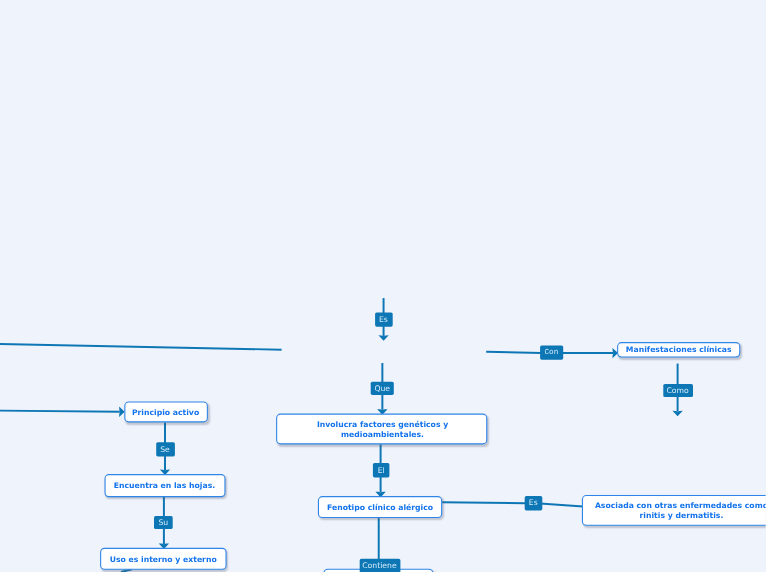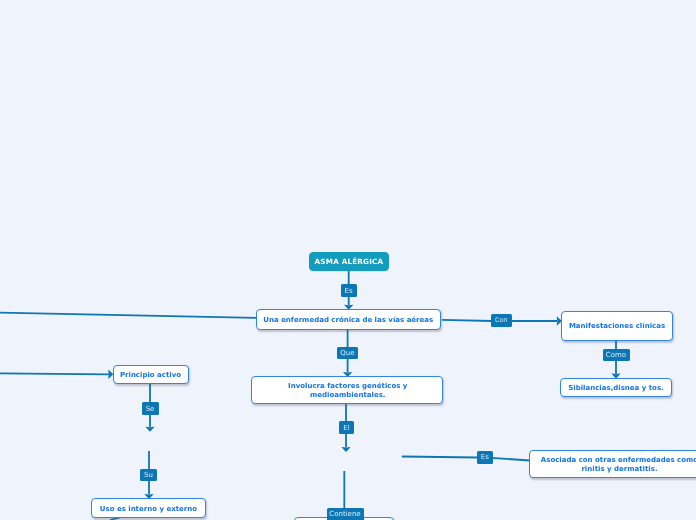--- a/index.html
+++ b/index.html
@@ -50,42 +50,39 @@
       <line x1="0" y1="312.7" x2="256" y2="317.9" stroke="#0d76b4" stroke-width="1.8"></line>
       <line x1="0" y1="373.3" x2="108.89999999999999" y2="374.3" stroke="#0d76b4" stroke-width="1.8"></line>
       <path d="M113.3 374.3L108.3 369.6L108.45 372.42L109 374.3L108.45 376.18L108.3 379Z" fill="#0d76b4"></path>
       <line x1="150" y1="384" x2="150" y2="427.40000000000003" stroke="#0d76b4" stroke-width="1.8"></line>
       <path d="M150 431.8L145.3 426.8L148.12 426.95L150 427.5L151.88 426.95L154.7 426.8Z" fill="#0d76b4"></path>
       <line x1="149" y1="451" x2="149" y2="494.6" stroke="#0d76b4" stroke-width="1.8"></line>
       <path d="M149 499L144.3 494L147.12 494.15L149 494.7L150.88 494.15L153.7 494Z" fill="#0d76b4"></path>
       <line x1="120" y1="517.5" x2="110" y2="520" stroke="#0d76b4" stroke-width="1.8"></line>
     </svg>
 
-  <div class="node root center" style="left: 309px; top: 252px; width: 80px; height: 19px;">
-    <span class="txt">ASMA ALÉRGICA</span>
-  </div>
-  <div class="node center" style="left: 255.5px; top: 309px; width: 185.5px; height: 21px;">
-    <span class="txt">Una enfermedad crónica de las vías aéreas</span>
-  </div>
   <div class="node left" style="left: 251px; top: 376.3px; width: 191.5px; height: 27.8px;">
     <span class="txt">Involucra factores genéticos y
 medioambientales.</span>
   </div>
-  <div class="node center" style="left: 561px; top: 311px; width: 112px; height: 30px;">
+  <div class="node center" style="left: 289px; top: 451px; width: 113px; height: 20.2px;">
+    <span class="txt">Fenotipo clínico alérgico</span>
+  </div>
+  <div class="node center" style="left: 561px; top: 311px; width: 112px; height: 14px;">
     <span class="txt">Manifestaciones clínicas</span>
-  </div>
-  <div class="node center" style="left: 560px; top: 378px; width: 112px; height: 19.3px;">
-    <span class="txt">Sibilancias,disnea y tos.</span>
   </div>
   <div class="node left" style="left: 528.5px; top: 450px; width: 180px; height: 27.9px;">
     <span class="txt">Asociada con otras enfermedades como
 rinitis y dermatitis.</span>
   </div>
   <div class="node center" style="left: 112.5px; top: 365px; width: 76px; height: 19.4px;">
     <span class="txt">Principio activo</span>
+  </div>
+  <div class="node center" style="left: 94.5px; top: 431.4px; width: 110px; height: 20.3px;">
+    <span class="txt">Encuentra en las hojas.</span>
   </div>
   <div class="node center" style="left: 91px; top: 498.4px; width: 114.8px; height: 19.6px;">
     <span class="txt">Uso es interno y externo</span>
   </div>
   <div class="node center" style="left: 294px; top: 517px; width: 100px; height: 22px;">
     <span class="txt"></span>
   </div>
 
   <div class="lbl" style="left: 340.5px; top: 284px; width: 16px; height: 12.5px;">Es</div>
   <div class="lbl" style="left: 337px; top: 346.5px; width: 21px; height: 12.5px;">Que</div>

